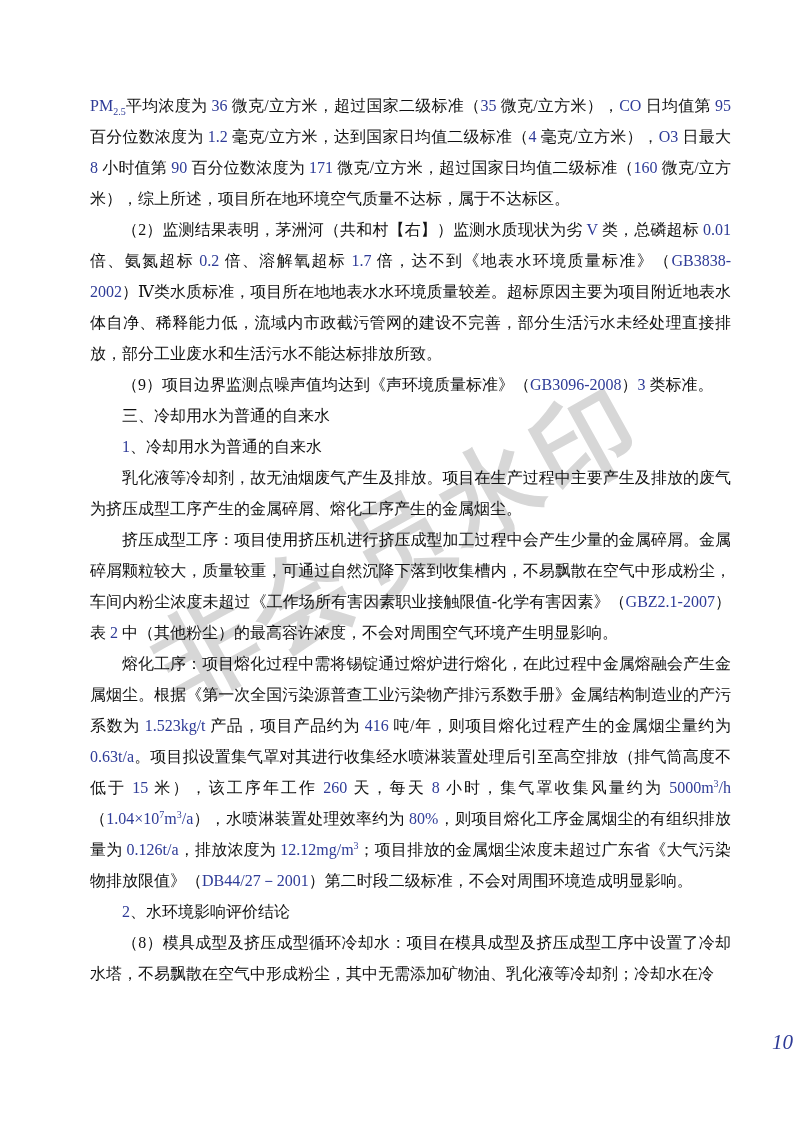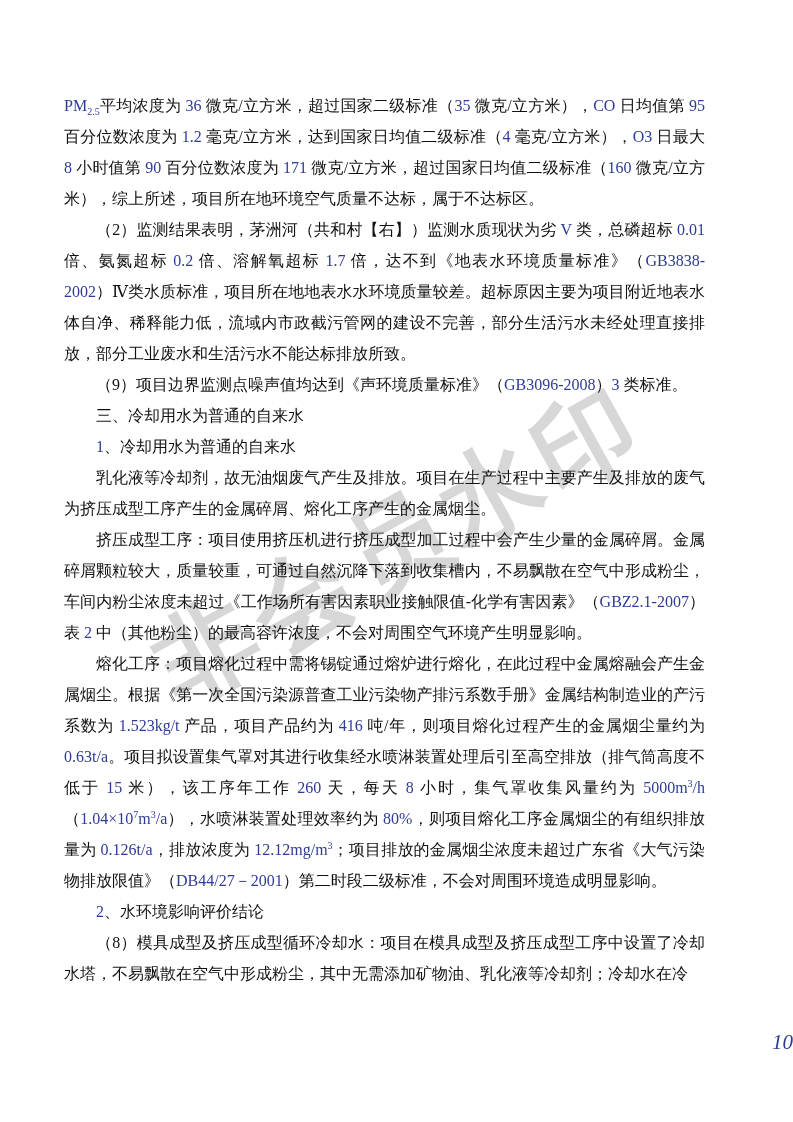--- a/index.html
+++ b/index.html
@@ -24,21 +24,21 @@
     font-size:100px;
     font-weight:bold;
     letter-spacing:8px;
     color:var(--watermark);
     z-index:0;
     white-space:nowrap;
     user-select:none;
   }
   .content{
     position:absolute;
-    left:64px;top:90px;width:641px;
+    left:90px;top:90px;width:641px;
     z-index:1;
     color:var(--text);
     font-size:16px;
     line-height:31px;
     text-align:justify;
   }
   .para{margin:0;text-indent:2em;}
   .para.no-indent{text-indent:0;}
   .r-t{color:var(--text);}
   .r-b{color:var(--text);font-weight:normal;}

